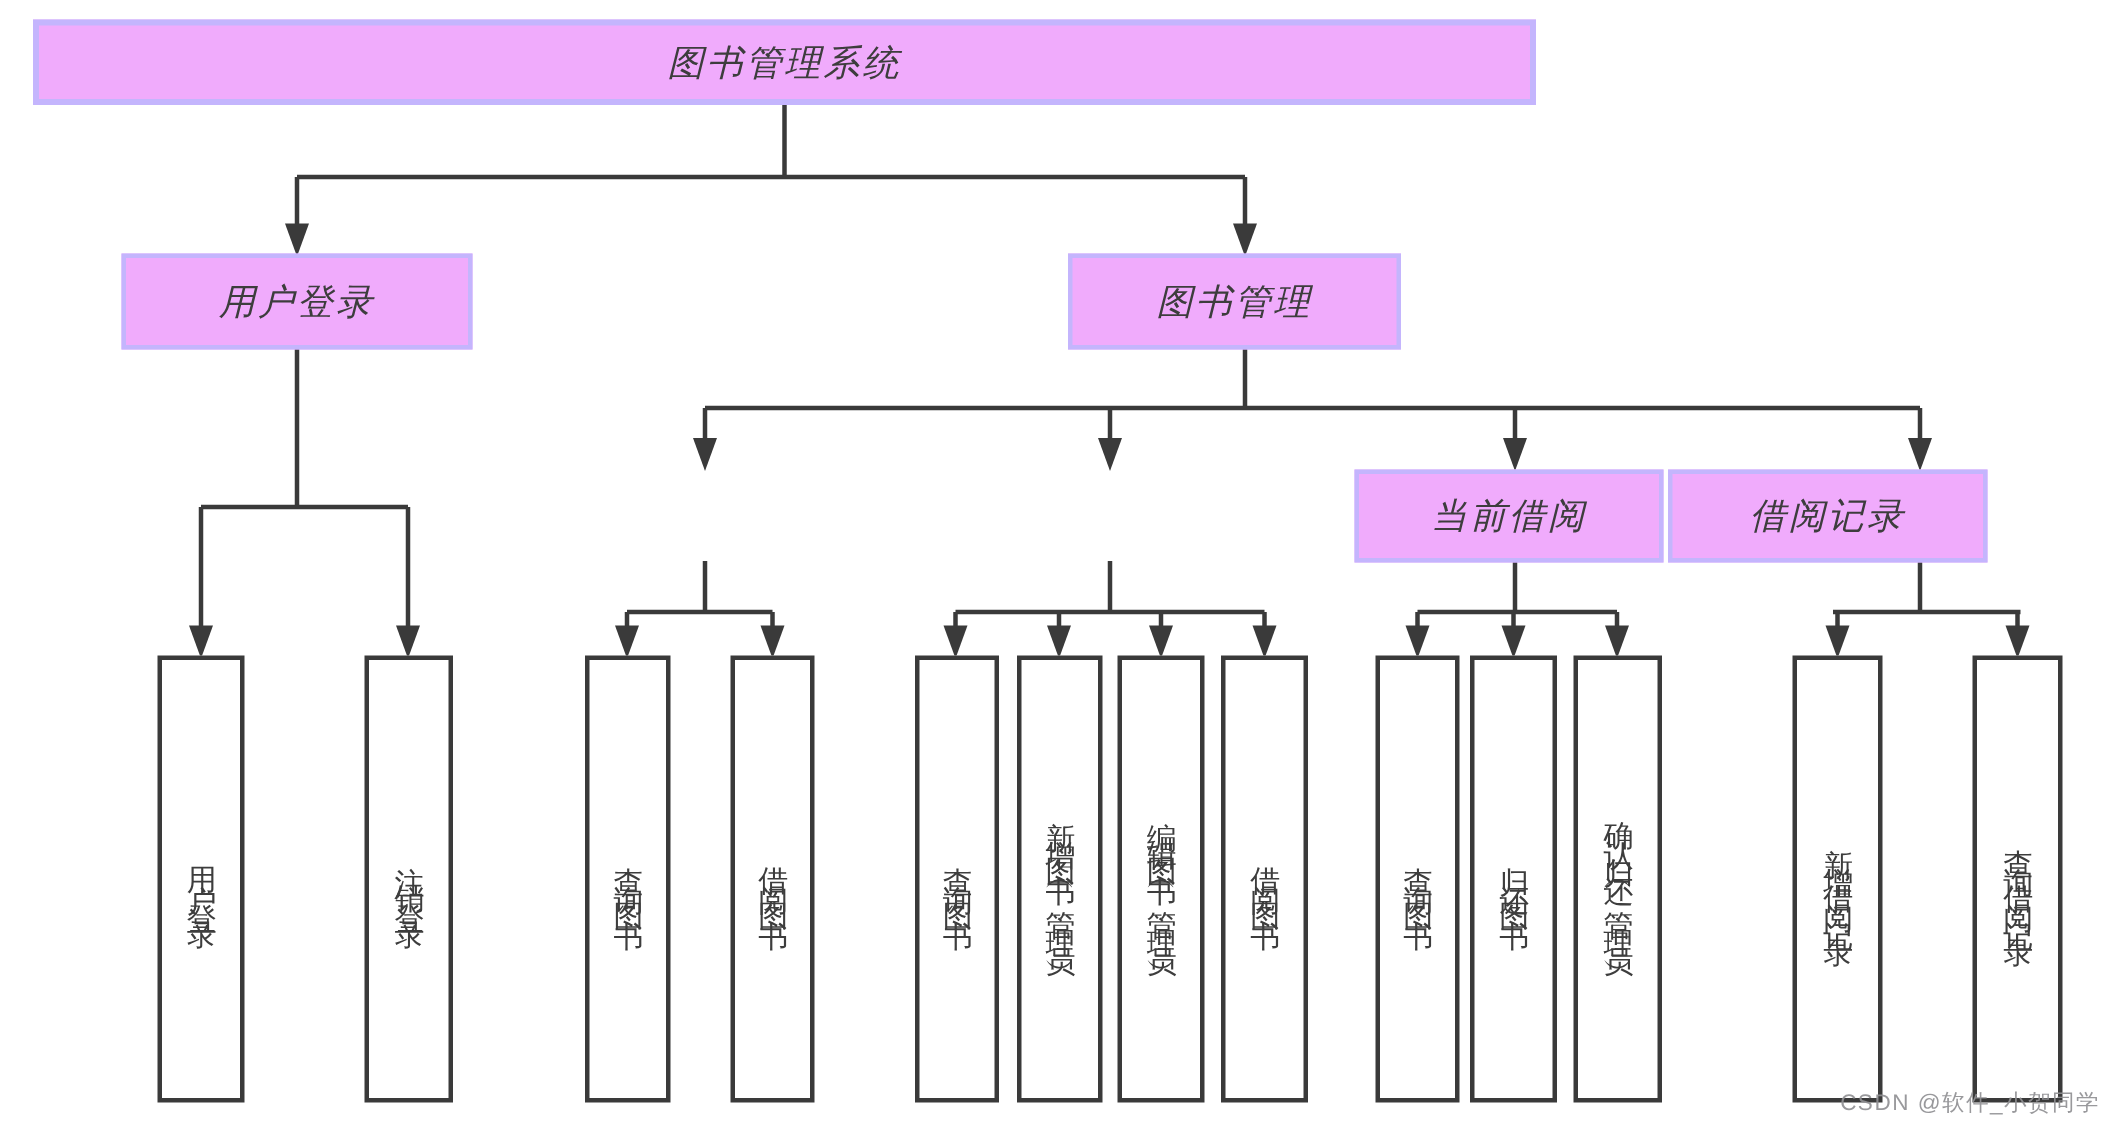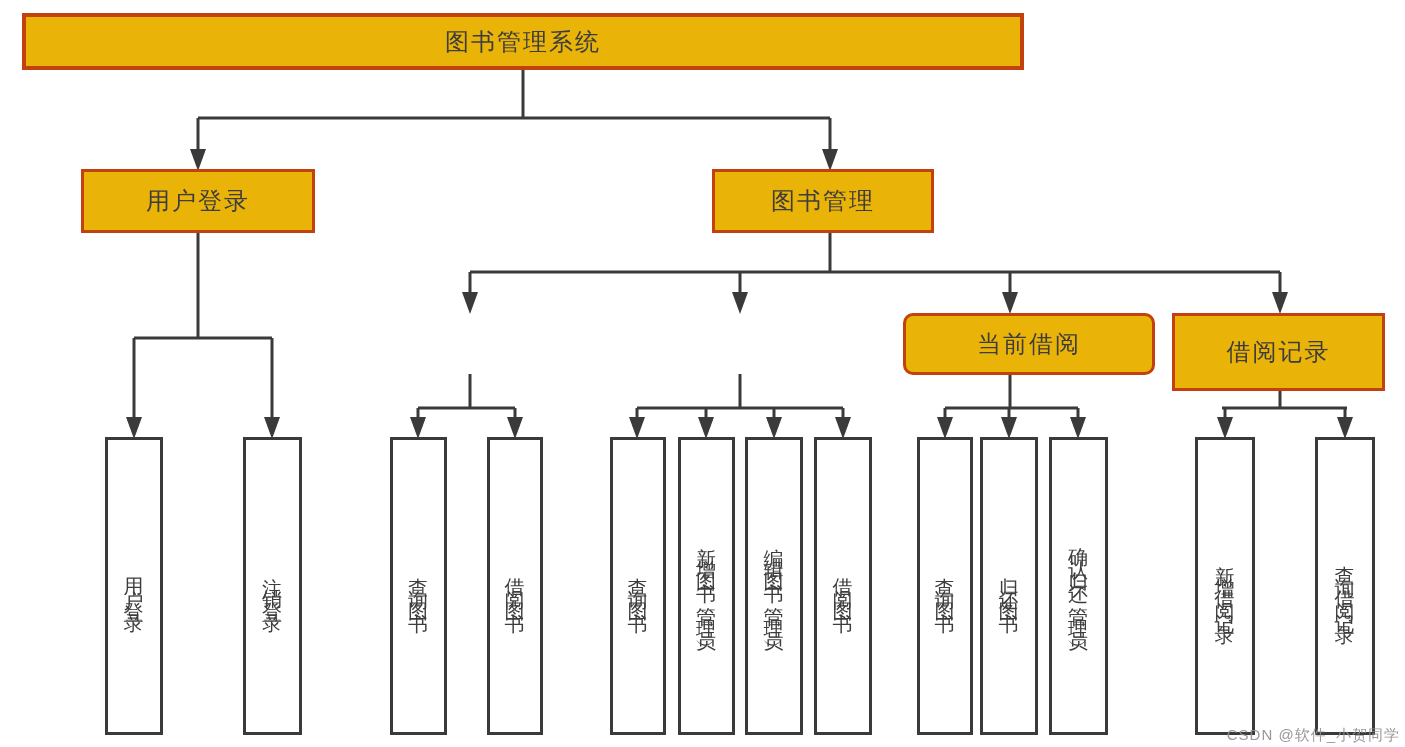--- a/index.html
+++ b/index.html
@@ -6,24 +6,25 @@
   #stage{
     position:relative;
     width:1405px;height:747px;
     background:#ffffff;
     overflow:hidden;
     font-family:"Liberation Sans","DejaVu Sans",sans-serif;
   }
   #connectors{position:absolute;left:0;top:0;width:1405px;height:747px;z-index:1;}
   .hbox{
     position:absolute;z-index:2;box-sizing:border-box;
-    border:3px solid #c2410c;background:#eab308;
+    border:3px solid #c4b5fd;background:#f0abfc;
     display:flex;align-items:center;justify-content:center;
     font-size:24px;letter-spacing:2px;color:#3d3d3d;
     white-space:nowrap;
+    font-style:italic;
   }
   .root{border-width:4px;}
   .vbox{
     position:absolute;z-index:2;box-sizing:border-box;
     top:437px;height:298px;
     border:3px solid #3a3a3a;background:#ffffff;
     display:flex;align-items:center;justify-content:center;
   }
   .vbox span{
     writing-mode:vertical-rl;
@@ -110,22 +111,22 @@
       <path d="M1217 417 L1233 417 L1225 439 Z"></path>
       <path d="M1337 417 L1353 417 L1345 439 Z"></path>
     </g>
   </svg>
 
   <div class="hbox root" style="left:22px;top:13px;width:1002px;height:57px;">图书管理系统</div>
 
   <div class="hbox" style="left:81px;top:169px;width:234px;height:64px;">用户登录</div>
   <div class="hbox" style="left:712px;top:169px;width:222px;height:64px;">图书管理</div>
 
-  <div class="hbox" style="left:903px;top:313px;width:252px;height:62px;border-radius:10px;">当前借阅</div>
-  <div class="hbox" style="left:1172px;top:313px;width:213px;height:78px;">借阅记录</div>
+  <div class="hbox" style="left:903px;top:313px;width:206px;height:62px;">当前借阅</div>
+  <div class="hbox" style="left:1112px;top:313px;width:213px;height:62px;">借阅记录</div>
 
   <div class="vbox" style="left:105px;width:58px;">
     <span>用户登录</span>
   </div>
   <div class="vbox" style="left:243px;width:59px;">
     <span>注销登录</span>
   </div>
 
   <div class="vbox" style="left:390px;width:57px;">
     <span>查询图书</span>

